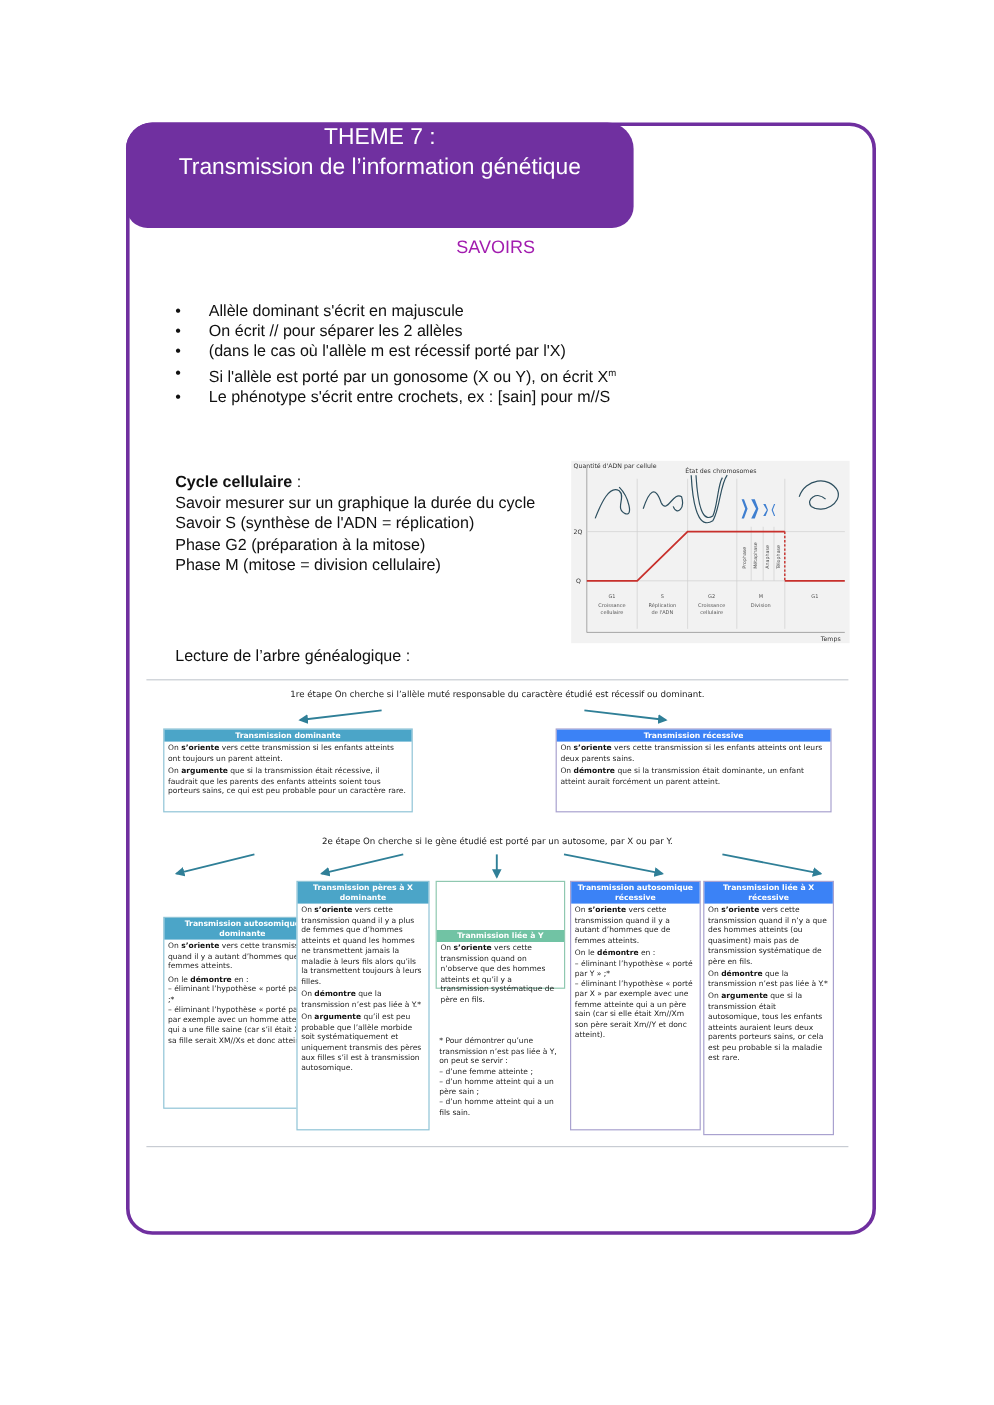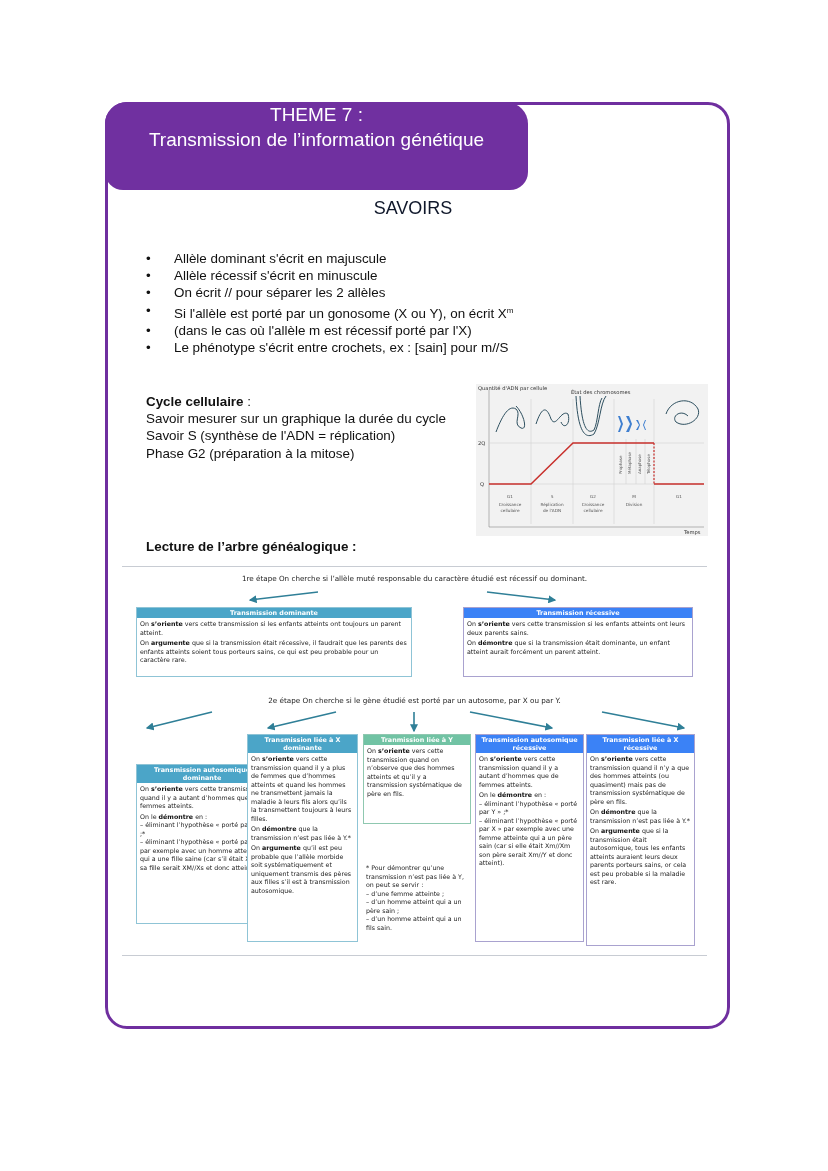--- a/index.html
+++ b/index.html
@@ -11,21 +11,21 @@
       border: 3px solid #6f2f9f; border-radius: 22px; background: #fff;
     }
     .theme-banner {
       position: absolute; left: 105px; top: 102px; width: 423px; height: 88px;
       background: #7030a0; border-radius: 22px 22px 18px 18px;
       color: #fff; text-align: center; 
       font-size: 19px; line-height: 25px;
     }
     .savoirs {
       position: absolute; left: 318px; top: 198px; width: 190px; text-align: center;
-      font-size: 18px; color: #0f172a;
+      font-size: 15px; color: #a21caf;
     }
 
     .section { position: absolute; left: 146px; font-size: 13.4px; line-height: 17.2px; color: #111; }
     .section .heading { font-weight: bold; }
     .bullets { list-style: none; }
     .bullets li { position: relative; padding-left: 28px; }
     .bullets li::before { content: "•"; position: absolute; left: 0; }
     .sup { font-size: 8px; vertical-align: super; }
 
     
@@ -50,21 +50,21 @@
     }
     .card .card-head {
       color: #fff; text-align: center; font-weight: bold; font-size: 6.4px; line-height: 8px;
       padding: 1px 2px;
     }
     .card .card-body { padding: 2px 3px; }
     .card .card-body p { margin-bottom: 2px; }
     .card b { font-weight: bold; color: #111; }
     .blue { background: #4ba5c8; }
     .violet { background: #3b82f6; }
-    .green { background: #71c3a4; }
+    .green { background: #71c3a4; margin-top: 40px; }
     .card.vborder { border-color: #a9a2cf; }
     .card.gborder { border-color: #8fc8b0; }
 
     .note {
       position: absolute; font-family: "DejaVu Sans", sans-serif;
       font-size: 6.3px; line-height: 8.5px; color: #222;
     }
   </style>
 </head>
 <body>
@@ -74,33 +74,33 @@
 <div class="theme-banner">
   <div>THEME 7 :</div>
   <div>Transmission de l’information génétique</div>
 </div>
 
 <div class="savoirs">SAVOIRS</div>
 
 <div class="section" style="top:250px;">
   <ul class="bullets">
     <li>Allèle dominant s'écrit en majuscule</li>
-    <li>Allèle récessif s'écrit en minuscule</li>
     <li>On écrit // pour séparer les 2 allèles</li>
+    <li>(dans le cas où l'allèle m est récessif porté par l'X)</li>
     <li><span>Si l'allèle est porté par un gonosome (X ou Y), on écrit X</span><span class="sup">m</span></li>
-    <li>(dans le cas où l'allèle m est récessif porté par l'X)</li>
     <li>Le phénotype s'écrit entre crochets, ex : [sain] pour m//S</li>
   </ul>
 </div>
 
 <div class="section" style="top:393px;">
   <div><span class="heading"><span>Cycle cellulaire</span></span><span> :</span></div>
   <div>Savoir mesurer sur un graphique la durée du cycle</div>
   <div>Savoir S (synthèse de l'ADN = réplication)</div>
   <div>Phase G2 (préparation à la mitose)</div>
+  <div>Phase M (mitose = division cellulaire)</div>
 </div>
 
 <div class="cycle-fig">
   <svg viewBox="0 0 232 152" xmlns="http://www.w3.org/2000/svg">
 
     <line x1="13" y1="6" x2="13" y2="143" stroke="#888" stroke-width="0.6"></line>
     <line x1="13" y1="143" x2="228" y2="143" stroke="#888" stroke-width="0.6"></line>
 
     <g stroke="#d0d0d0" stroke-width="0.6">
       <line x1="55" y1="15" x2="55" y2="140"></line>
@@ -153,21 +153,21 @@
     </g>
     <g font-size="4" fill="#555">
       <text transform="translate(146,90) rotate(-90)">Prophase</text>
       <text transform="translate(155,90) rotate(-90)">Métaphase</text>
       <text transform="translate(165,90) rotate(-90)">Anaphase</text>
       <text transform="translate(174,90) rotate(-90)">Télophase</text>
     </g>
   </svg>
 </div>
 
-<div class="section" style="top:538px; font-weight:bold;">Lecture de l’arbre généalogique :</div>
+<div class="section" style="top:538px; font-weight:normal;">Lecture de l’arbre généalogique :</div>
 
 <div class="rule" style="top:566px;"></div>
 <div class="rule" style="top:955px;"></div>
 
 <div class="step" style="top:574px;"><b>1re étape</b><span> On cherche si l’allèle muté responsable du caractère étudié est récessif ou dominant.</span></div>
 
 <svg class="arrows" viewBox="0 0 828 1171" xmlns="http://www.w3.org/2000/svg">
   <defs>
     <marker id="ah" viewBox="0 0 6 6" refX="5" refY="3" markerWidth="5" markerHeight="5" orient="auto">
       <path d="M0,0 L6,3 L0,6 z" fill="#2f7f97"></path>
@@ -177,21 +177,21 @@
     <line x1="318" y1="592" x2="250" y2="600"></line>
     <line x1="487" y1="592" x2="555" y2="600"></line>
     <line x1="212" y1="712" x2="147" y2="728"></line>
     <line x1="336" y1="712" x2="268" y2="728"></line>
     <line x1="414" y1="712" x2="414" y2="731"></line>
     <line x1="470" y1="712" x2="552" y2="728"></line>
     <line x1="602" y1="712" x2="684" y2="728"></line>
   </g>
 </svg>
 
-<div class="card" style="left:136px; top:607px; width:276px; height:70px;">
+<div class="card" style="left:136px; top:607px; width:208px; height:70px;">
   <div class="card-head blue">Transmission dominante</div>
   <div class="card-body">
     <p><span>On </span><b>s’oriente</b><span> vers cette transmission si les enfants atteints ont toujours un parent atteint.</span></p>
     <p><span>On </span><b>argumente</b><span> que si la transmission était récessive, il faudrait que les parents des enfants atteints soient tous porteurs sains, ce qui est peu probable pour un caractère rare.</span></p>
   </div>
 </div>
 
 <div class="card vborder" style="left:463px; top:607px; width:230px; height:70px;">
   <div class="card-head violet">Transmission récessive</div>
   <div class="card-body">
@@ -204,21 +204,21 @@
 
 <div class="card" style="left:136px; top:764px; width:132px; height:160px;">
   <div class="card-head blue">Transmission autosomique dominante</div>
   <div class="card-body">
     <p><span>On </span><b>s’oriente</b><span> vers cette transmission quand il y a autant d’hommes que de femmes atteints.</span></p>
     <p><span>On le </span><b>démontre</b><span> en :</span><br><span>– éliminant l’hypothèse « porté par Y » ;*</span><br><span>– éliminant l’hypothèse « porté par X » par exemple avec un homme atteint qui a une fille saine (car s’il était XM//Y sa fille serait XM//Xs et donc atteinte).</span></p>
   </div>
 </div>
 
 <div class="card" style="left:247px; top:734px; width:111px; height:208px;">
-  <div class="card-head blue">Transmission liée à X dominante</div>
+  <div class="card-head blue">Transmission pères à X dominante</div>
   <div class="card-body">
     <p><span>On </span><b>s’oriente</b><span> vers cette transmission quand il y a plus de femmes que d’hommes atteints et quand les hommes ne transmettent jamais la maladie à leurs fils alors qu’ils la transmettent toujours à leurs filles.</span></p>
     <p><span>On </span><b>démontre</b><span> que la transmission n’est pas liée à Y.*</span></p>
     <p><span>On </span><b>argumente</b><span> qu’il est peu probable que l’allèle morbide soit systématiquement et uniquement transmis des pères aux filles s’il est à transmission autosomique.</span></p>
   </div>
 </div>
 
 <div class="card gborder" style="left:363px; top:734px; width:108px; height:90px;">
   <div class="card-head green">Tranmission liée à Y</div>
   <div class="card-body">

